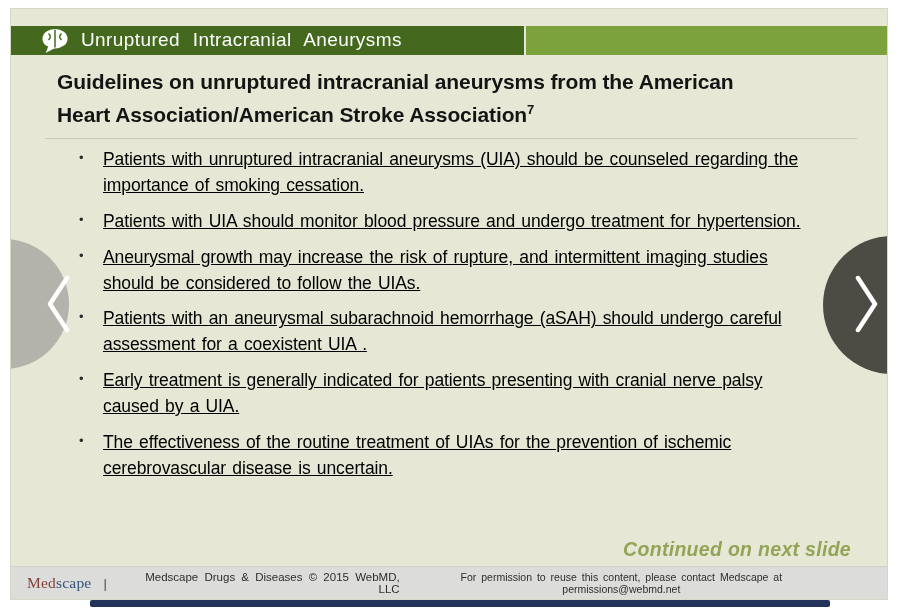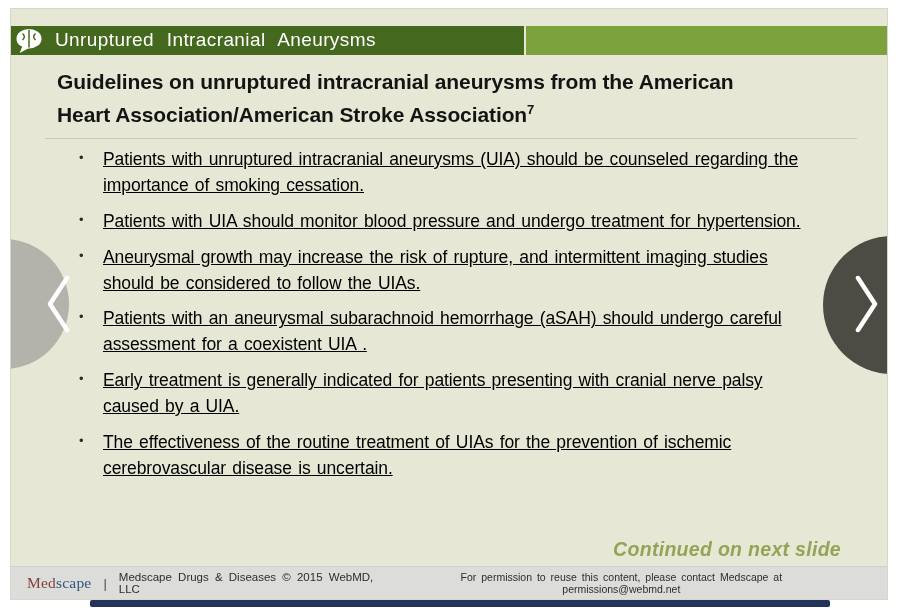--- a/index.html
+++ b/index.html
@@ -9,21 +9,21 @@
   }
   .slide{
     position:absolute;left:10px;top:8px;width:878px;height:592px;
     background:var(--slide_bg,#e6e8d5);
     border:1px solid #d6d8c6;box-sizing:border-box;overflow:hidden;
   }
   
   .headerbar{position:absolute;left:0;top:17px;width:100%;height:29px;display:flex;}
   .headerbar .dark{
     width:513px;height:100%;background:var(--header_green,#44691e);
-    display:flex;align-items:center;padding-left:2px;box-sizing:border-box;
+    display:flex;align-items:center;padding-left:28px;box-sizing:border-box;
   }
   .headerbar .olive{flex:1;height:100%;background:var(--header_olive,#7ca23d);margin-left:2px;}
   .header-icon{width:32px;height:26px;margin-right:10px;flex:0 0 auto;}
   .header-title{
     color:#ffffff;font-size:19px;letter-spacing:.4px;word-spacing:7px;
     white-space:nowrap;padding-bottom:2px;
   }
   
   .heading{
     position:absolute;left:46px;top:57px;width:810px;
@@ -37,21 +37,21 @@
   .bullets li{display:flex;margin-bottom:10px;}
   .bullets .marker{
     flex:0 0 24px;font-size:13px;color:#2b2b2b;padding-top:3px;
   }
   .bullets .btext{
     flex:1;font-size:17.5px;color:#000000;line-height:1.48;
     letter-spacing:-0.1px;word-spacing:1.5px;max-width:718px;text-decoration:underline;
   }
   
   .continued{
-    position:absolute;right:46px;top:529px;
+    position:absolute;right:36px;top:529px;
     color:var(--continued_green,#94a457);font-size:19.5px;font-style:italic;font-weight:600;
     letter-spacing:.3px;
   }
   
   .nav-circle{position:absolute;border-radius:50%;cursor:pointer;}
   .nav-prev{left:-72px;top:230px;width:130px;height:130px;background:var(--nav_light,#b3b3ab);}
   .nav-next{left:812px;top:227px;width:138px;height:138px;background:var(--nav_dark,#4c4c44);}
   .chev{position:absolute;pointer-events:none;}
   .chev-left{left:36px;top:266px;}
   .chev-right{left:843px;top:266px;}
@@ -60,21 +60,21 @@
     position:absolute;left:0;bottom:0;width:100%;height:33px;
     background:var(--footer_bg,#dcdcda);
     display:flex;align-items:center;justify-content:space-between;
     padding:0 16px;box-sizing:border-box;border-top:1px solid #cfcfcd;
   }
   .footer-left{display:flex;align-items:center;}
   .logo{font-family:"Liberation Serif", serif;font-size:15.5px;letter-spacing:.2px;text-align:right;}
   .logo .lm{color:#84433a;}
   .logo .ls{color:#34547a;}
   .fsep{color:#4a4a4a;margin:0 12px;font-size:13px;}
-  .attribution{font-size:11.5px;color:#2d2d2d;word-spacing:3px;}
+  .attribution{font-size:11.5px;color:#2d2d2d;word-spacing:3px;text-align:right;}
   .permission{font-size:10.5px;color:#2d2d2d;word-spacing:2px;margin-right:28px;text-align:center;}
   
   .bottom-bar{
     position:absolute;left:90px;top:600px;width:740px;height:7px;
     background:var(--bottom_bar,#24335c);border-radius:2px;
   }
 </style>
 </head>
 <body>
 

